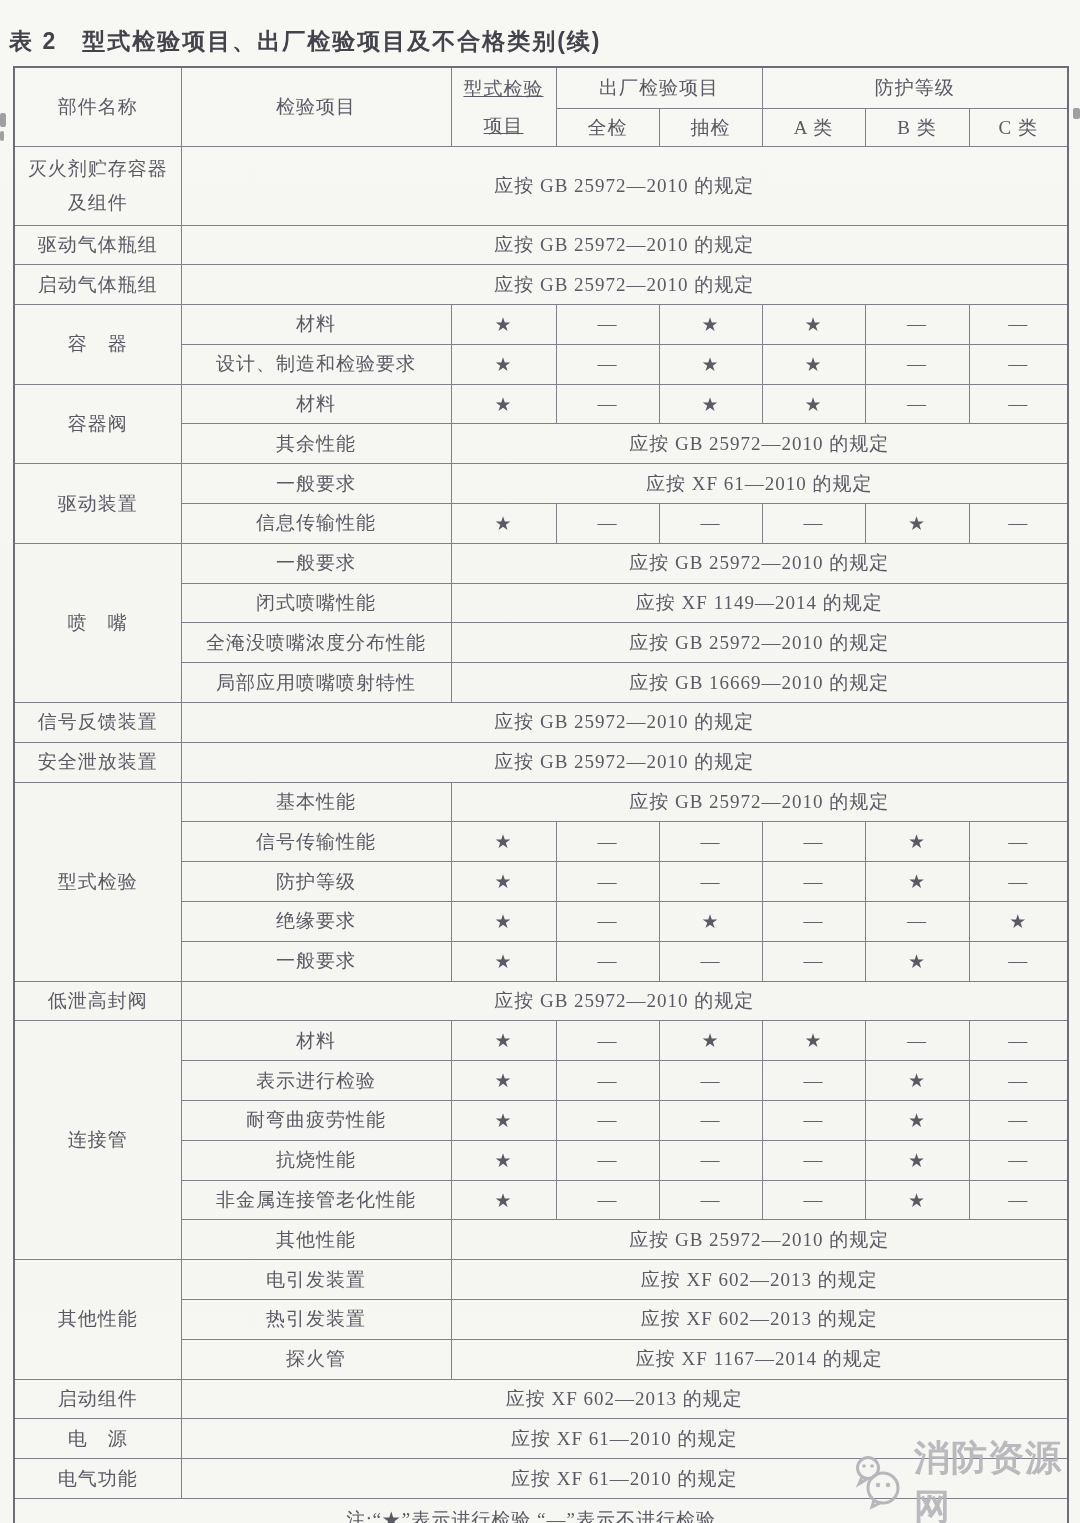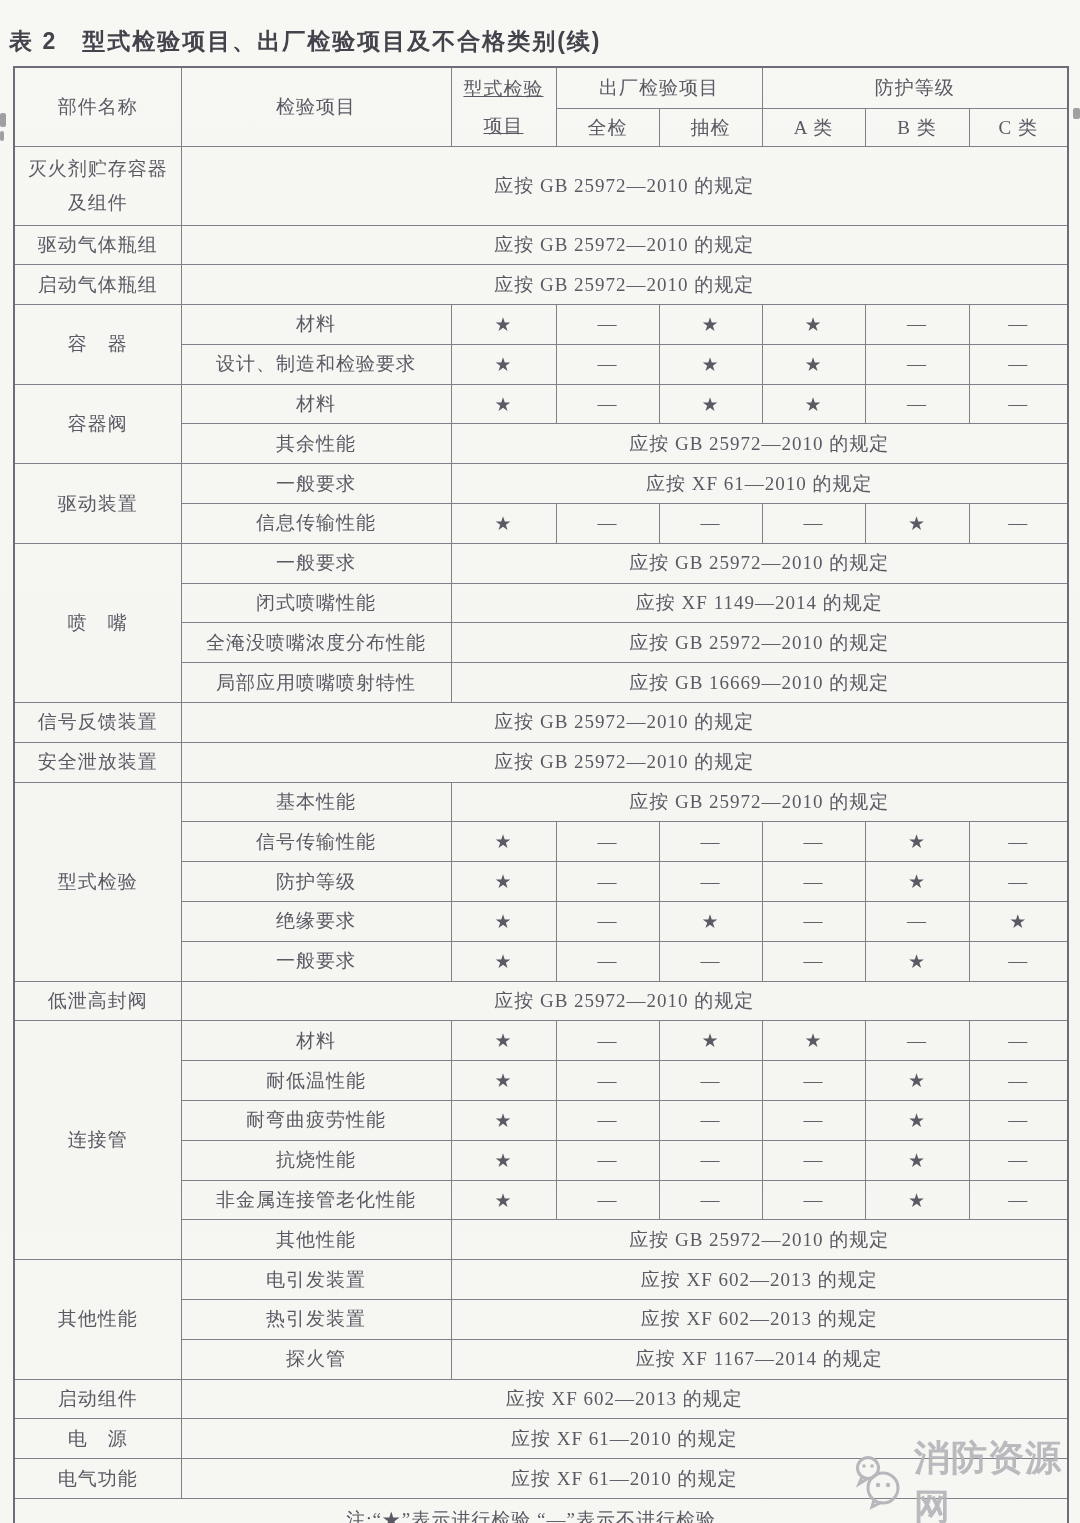--- a/index.html
+++ b/index.html
@@ -237,21 +237,21 @@
           <td class="part" rowspan="6">连接管</td>
           <td class="item">材料</td>
           <td class="mark">★</td>
           <td class="mark">—</td>
           <td class="mark">★</td>
           <td class="mark">★</td>
           <td class="mark">—</td>
           <td class="mark">—</td>
         </tr>
         <tr>
-          <td class="item">耐低温性能</td>
+          <td class="item">表示进行检验</td>
           <td class="mark">★</td>
           <td class="mark">—</td>
           <td class="mark">—</td>
           <td class="mark">—</td>
           <td class="mark">★</td>
           <td class="mark">—</td>
         </tr>
         <tr>
           <td class="item">耐弯曲疲劳性能</td>
           <td class="mark">★</td>

